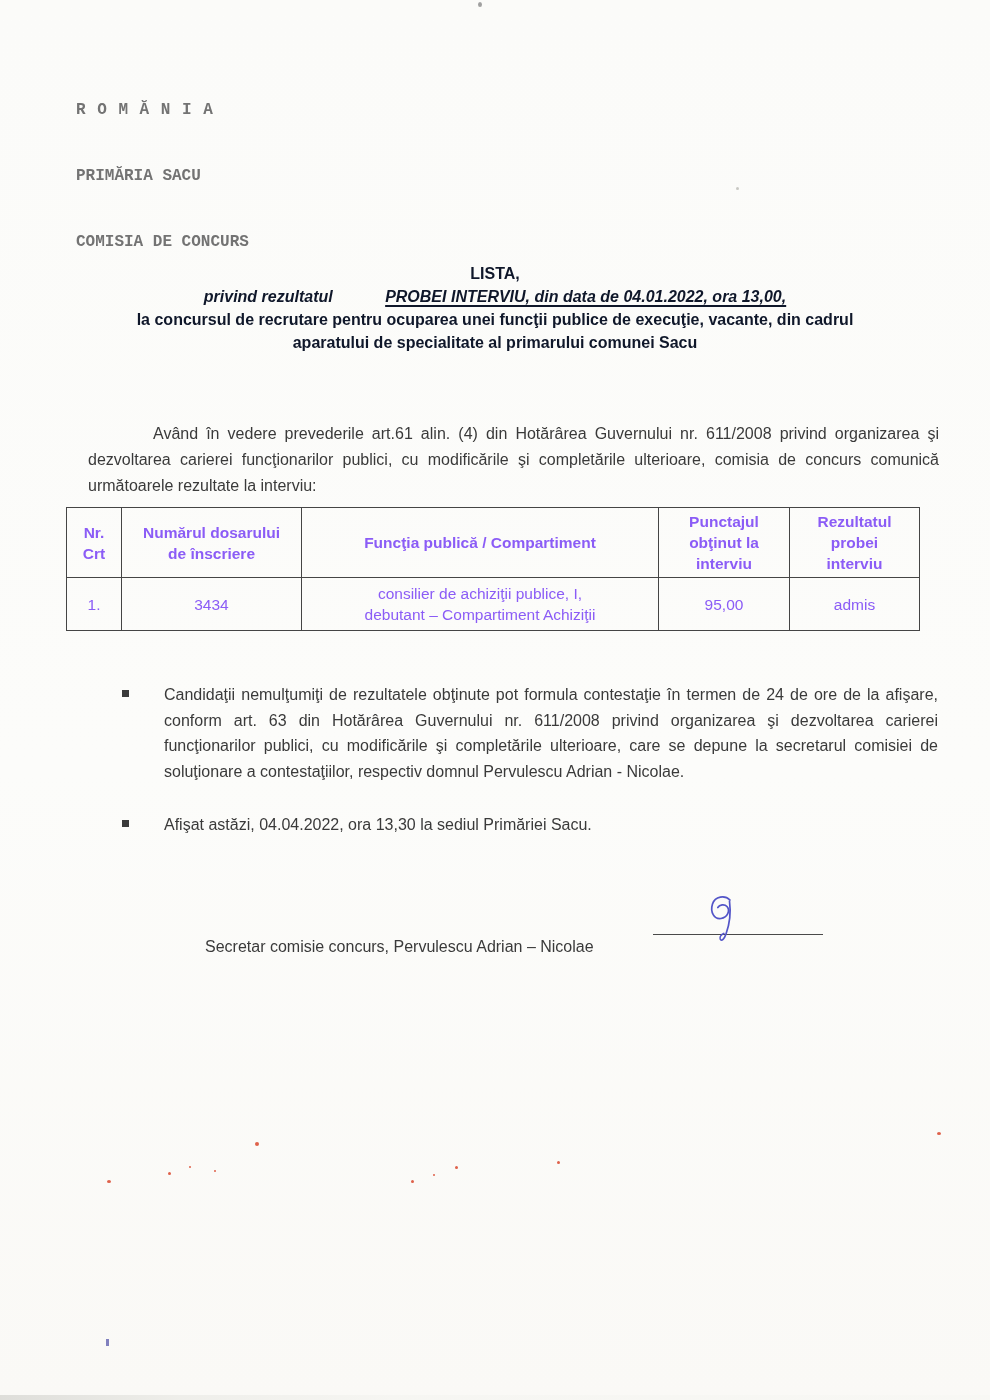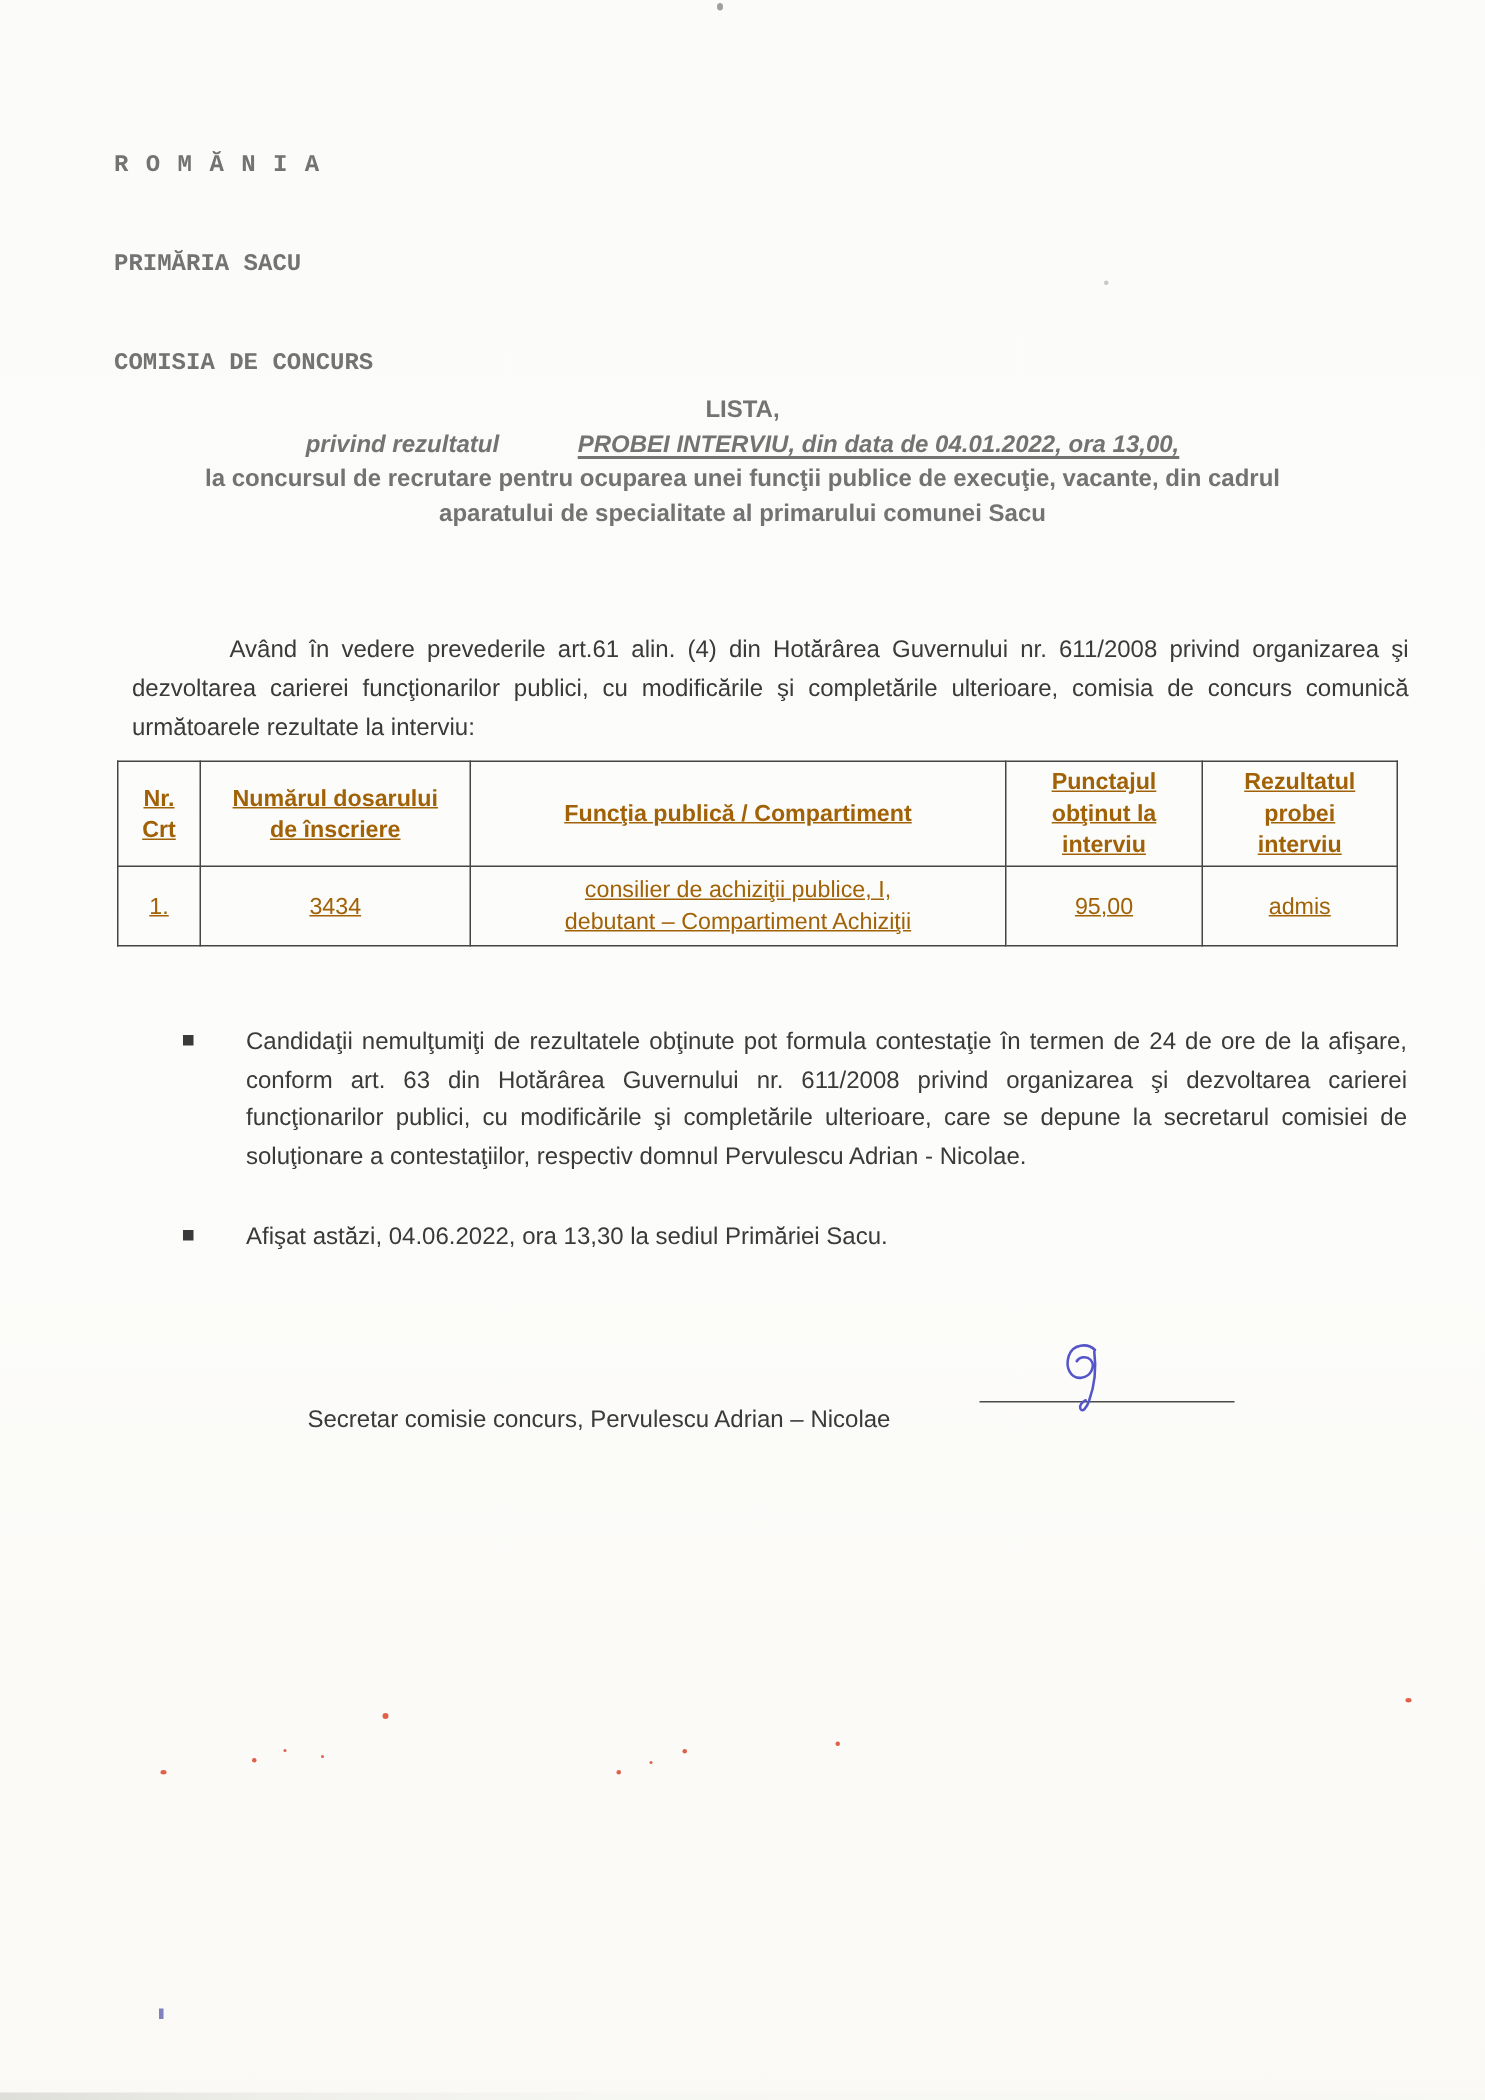--- a/index.html
+++ b/index.html
@@ -17,42 +17,42 @@
     position: absolute; left: 76px; top: 55px;
     font-weight: bold; font-size: 16px; line-height: 22px;
     color: #737373; white-space: pre; font-family: Liberation Mono, monospace;
   }
   .letterhead .country { letter-spacing: 1px; }
 
   
   .title-block {
     position: absolute; left: 0; top: 262px; width: 990px;
     text-align: center; font-weight: bold; font-size: 16px; line-height: 23px;
-    color: #737373;
+    color: #0f172a;
   }
   .title-line2 { font-style: italic; }
   .title-line2 .u {
     text-decoration: underline;
     text-decoration-thickness: 1.5px;
     text-underline-offset: 3px;
     margin-left: 48px;
   }
 
   
   .intro {
     position: absolute; left: 88px; top: 421px; width: 851px;
     font-size: 16px; line-height: 26px;
     text-align: justify; text-indent: 65px;
   }
 
   
   table.results {
-    position: absolute; left: 78px; top: 507px;
+    position: absolute; left: 66px; top: 507px;
     width: 853px; border-collapse: collapse; table-layout: fixed;
-    font-size: 15.5px; color: #a16207; text-decoration: underline;
+    font-size: 15.5px; color: #8b5cf6;
   }
   table.results td {
     border: 1.6px solid #454545;
     text-align: center; vertical-align: middle;
     padding: 3px 6px; line-height: 21px;
     white-space: pre-line;
     overflow: hidden;
   }
   table.results thead td { font-weight: bold; height: 58px; }
   table.results tbody td { height: 46px; }
@@ -153,21 +153,21 @@
   </tbody>
 </table>
 
 <div class="bullet-item bullet-1">
   <div class="marker"></div>
   <div class="btext">Candidaţii nemulţumiţi de rezultatele obţinute pot formula contestaţie în termen de 24 de ore de la afişare, conform art. 63 din Hotărârea Guvernului nr. 611/2008 privind organizarea şi dezvoltarea carierei funcţionarilor publici, cu modificările şi completările ulterioare, care se depune la secretarul comisiei de soluţionare a contestaţiilor, respectiv domnul Pervulescu Adrian - Nicolae.</div>
 </div>
 
 <div class="bullet-item bullet-2">
   <div class="marker"></div>
-  <div class="btext">Afişat astăzi, 04.06.2022, ora 13,30 la sediul Primăriei Sacu.</div>
+  <div class="btext">Afişat astăzi, 04.04.2022, ora 13,30 la sediul Primăriei Sacu.</div>
 </div>
 
 <div class="sig-label">Secretar comisie concurs, Pervulescu Adrian – Nicolae</div>
 <div class="sig-line"></div>
 <svg class="sig-svg" viewBox="0 0 38 56">
   <path d="M 26,6 C 21,1 11,2 8.5,10 C 6,18 10,25.5 17,24.5 C 23.5,23.5 26.5,16.5 23,12.5 C 20.5,9.8 15.5,10.5 13.8,13.5" fill="none" stroke="#5355c8" stroke-width="1.7" stroke-linecap="round"></path>
   <path d="M 25.5,7 C 26.8,17 26,29 22,40 C 20.5,44.5 17.5,48 16.2,45 C 15.4,42.8 17.6,40.5 19.8,39.5" fill="none" stroke="#5355c8" stroke-width="1.7" stroke-linecap="round"></path>
 </svg>
 
 <div class="speck gray" style="left:478px; top:2px; width:4px; height:5px;"></div>

